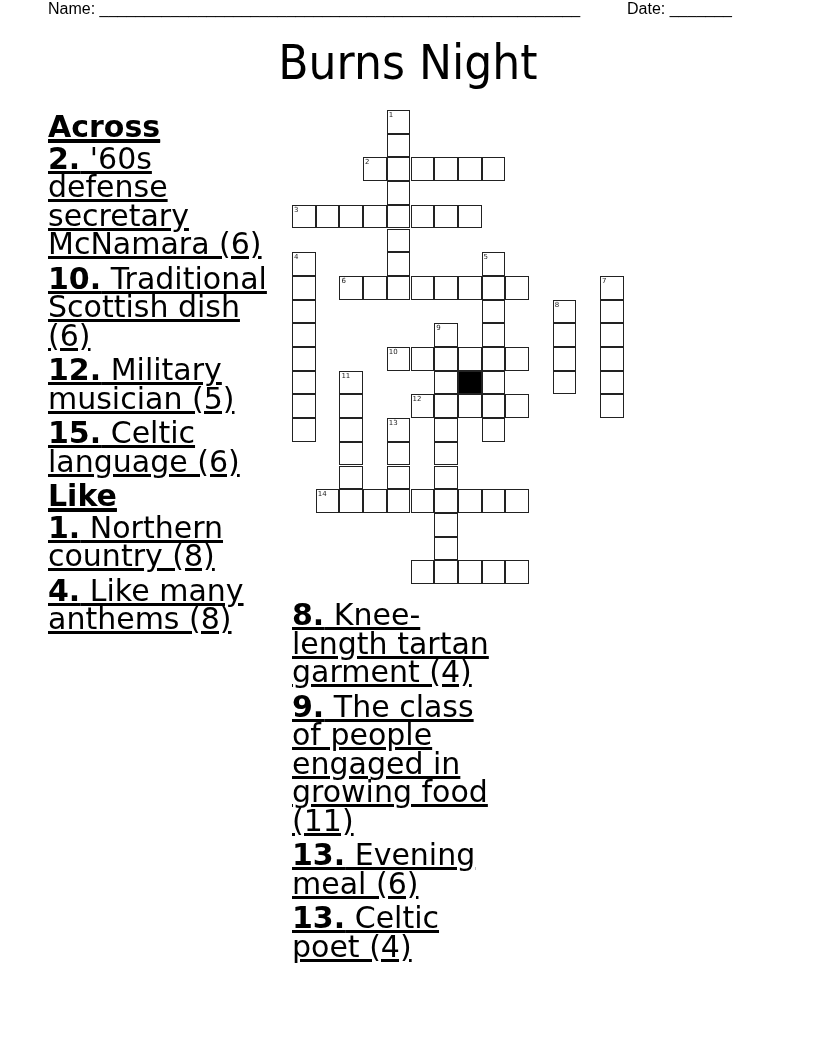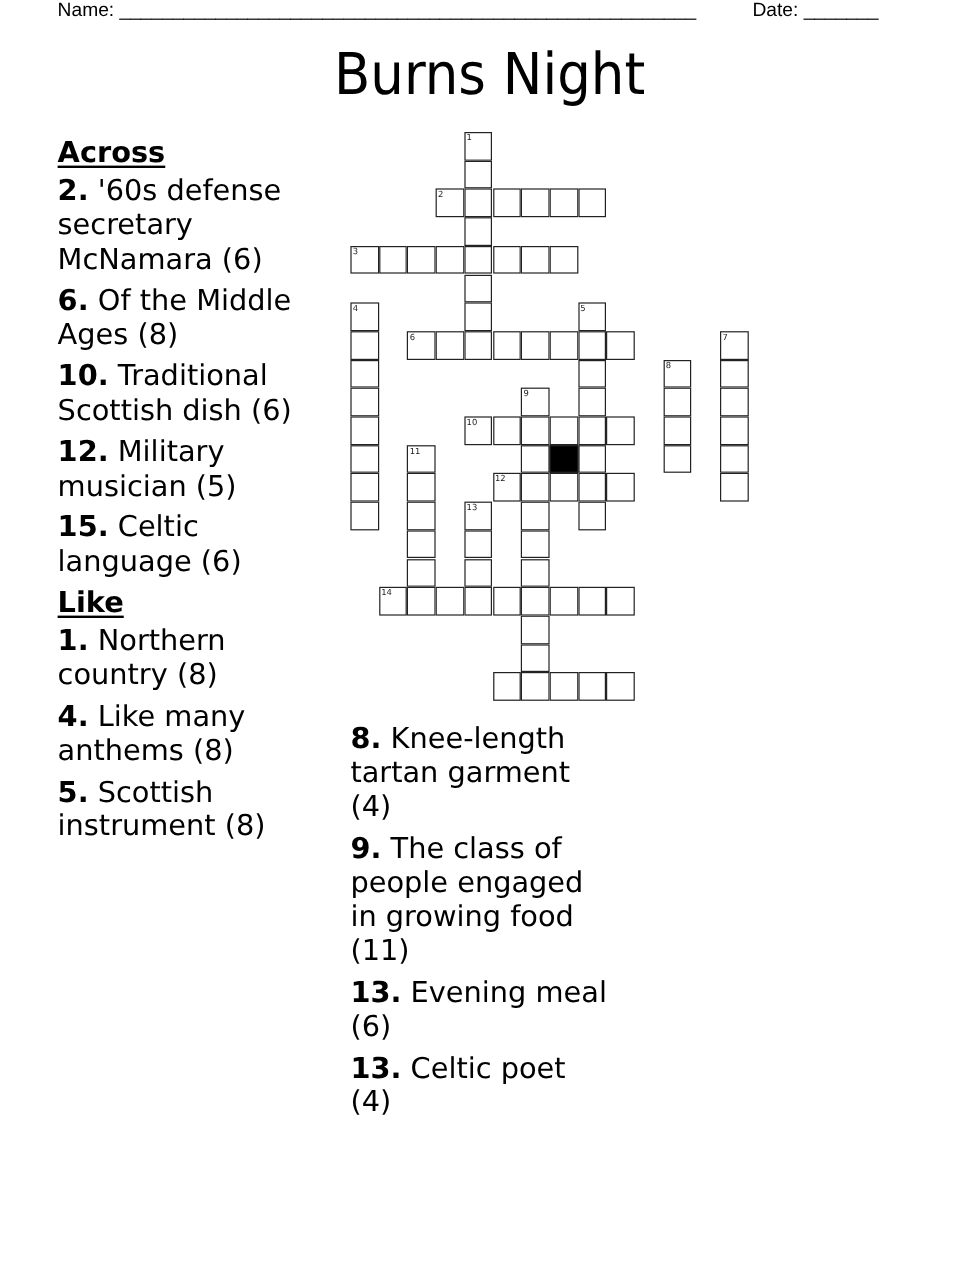--- a/index.html
+++ b/index.html
@@ -13,21 +13,21 @@
   }
   .header .name-label { position: absolute; left: 0; top: 0; }
   .header .date-label { position: absolute; left: 579px; top: 0; }
   .title {
     position: absolute; top: 32px; left: 0; width: 816px; text-align: center;
     font-family: "DejaVu Sans", sans-serif; font-size: 48px; line-height: 60px;
     letter-spacing: 0px; transform: scaleX(0.92); transform-origin: center;
   }
   .clues {
     position: absolute;
-    font-family: "DejaVu Sans", sans-serif; font-size: 24px; line-height: 28.5px;
+    font-family: "DejaVu Sans", sans-serif; font-size: 30px; line-height: 28.5px; text-decoration: underline;
   }
   .clues.col1 { left: 48px; top: 113px; width: 225px; }
   .clues.col2 { left: 292px; top: 601px; width: 215px; }
   .section-title {
     font-weight: bold; text-decoration: underline; text-underline-offset: 3px;
     margin: 0 0 3px 0;
   }
   .clue { margin: 0 0 6px 0; }
   .clue .num { font-weight: bold; }
   .grid {
@@ -49,29 +49,27 @@
 <div class="header">
   <span class="name-label">Name: ______________________________________________________</span>
   <span class="date-label">Date: _______</span>
 </div>
 
 <div class="title">Burns Night</div>
 
 <div class="clues col1">
   <div class="section-title">Across</div>
   <div class="clue"><span class="num">2.</span><span> '60s defense secretary McNamara (6)</span></div>
-  <div class="clue"><span class="num">6.</span><span> Of the Middle Ages (8)</span></div>
   <div class="clue"><span class="num">10.</span><span> Traditional Scottish dish (6)</span></div>
   <div class="clue"><span class="num">12.</span><span> Military musician (5)</span></div>
   <div class="clue"><span class="num">15.</span><span> Celtic language (6)</span></div>
 
   <div class="section-title">Like</div>
   <div class="clue"><span class="num">1.</span><span> Northern country (8)</span></div>
   <div class="clue"><span class="num">4.</span><span> Like many anthems (8)</span></div>
-  <div class="clue"><span class="num">5.</span><span> Scottish instrument (8)</span></div>
 </div>
 
 <div class="clues col2">
   <div class="clue"><span class="num">8.</span><span> Knee-length tartan garment (4)</span></div>
   <div class="clue"><span class="num">9.</span><span> The class of people engaged in growing food (11)</span></div>
   <div class="clue"><span class="num">13.</span><span> Evening meal (6)</span></div>
   <div class="clue"><span class="num">13.</span><span> Celtic poet (4)</span></div>
 </div>
 
 <div class="grid" id="grid">

